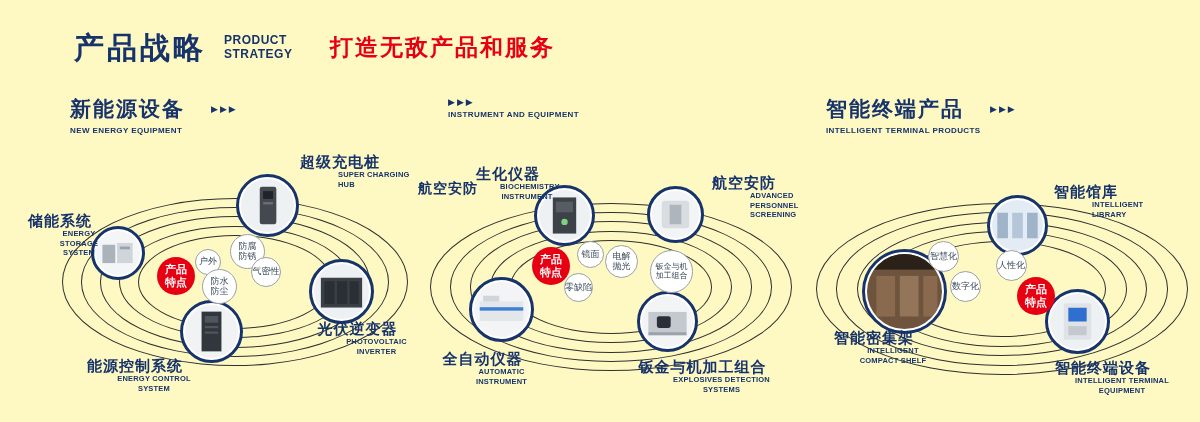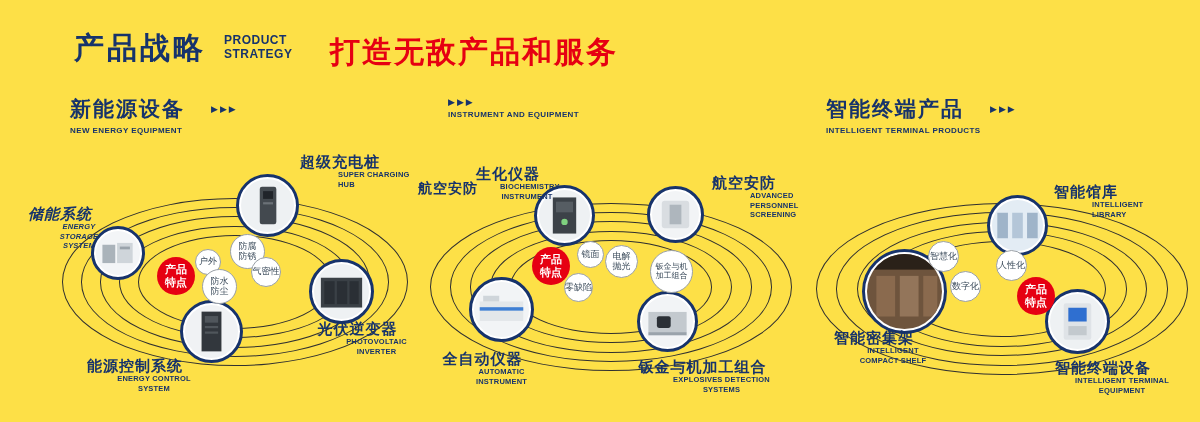--- a/index.html
+++ b/index.html
@@ -1,25 +1,25 @@
 <!DOCTYPE html>
 <html><head>
 <meta charset="utf-8">
 <style>
   * { margin:0; padding:0; box-sizing:border-box; }
   html,body { background:#fff; }
   body { font-family:"Liberation Sans","DejaVu Sans",sans-serif; }
-  .canvas { position:relative; width:1200px; height:422px; background:#fde047; overflow:hidden; }
+  .canvas { position:relative; width:1200px; height:422px; background:#fef9c3; overflow:hidden; }
 
   .abs { position:absolute; }
 
   
   .main-title { font-size:30px; font-weight:bold; color:#17336b; letter-spacing:3px; }
   .main-title-en { font-size:12px; font-weight:bold; color:#17336b; line-height:1.15; letter-spacing:.5px; white-space:pre-line; }
-  .subtitle { font-size:30px; font-weight:bold; color:#e60012; letter-spacing:2px; }
+  .subtitle { font-size:23px; font-weight:bold; color:#e60012; letter-spacing:2px; }
 
   
   .sec-title-row { display:flex; align-items:center; gap:26px; }
   .sec-title-cn { font-size:21px; font-weight:bold; color:#17336b; letter-spacing:2px; }
   .sec-arrows { font-size:9px; color:#17336b; letter-spacing:2px; line-height:1; }
   .sec-title-en { font-size:8px; font-weight:bold; color:#17336b; letter-spacing:.4px; margin-top:3px; }
 
   
   .orbits { position:absolute; }
   .ring { position:absolute; border:1px solid #303030; border-radius:50%; }
@@ -104,21 +104,21 @@
     <div class="pcircle" style="left:180px; top:300px; width:63px; height:63px;">
       <svg viewBox="0 0 48 48">
           <rect width="48" height="48" fill="#f0f2f4"></rect>
           <rect x="15" y="6" width="18" height="36" fill="#32373d"></rect>
           <rect x="18" y="10" width="12" height="6" fill="#50565c"></rect>
           <rect x="18" y="19" width="12" height="2" fill="#50565c"></rect>
           <rect x="18" y="24" width="12" height="2" fill="#50565c"></rect>
         </svg>
     </div>
 
-    <div class="ilabel" style="left:14px; top:205px; width:92px;font-style:italic;">
+    <div class="ilabel" style="left:14px; top:212px; width:92px;">
       <div class="cn">储能系统</div>
       <div class="en">ENERGY STORAGE SYSTEM</div>
     </div>
     <div class="ilabel ta-l" style="left:300px; top:153px; width:112px;">
       <div class="cn">超级充电桩</div>
       <div class="en">SUPER CHARGING HUB</div>
     </div>
     <div class="ilabel" style="left:300px; top:320px; width:115px;">
       <div class="cn">光伏逆变器</div>
       <div class="en">PHOTOVOLTAIC INVERTER</div>

